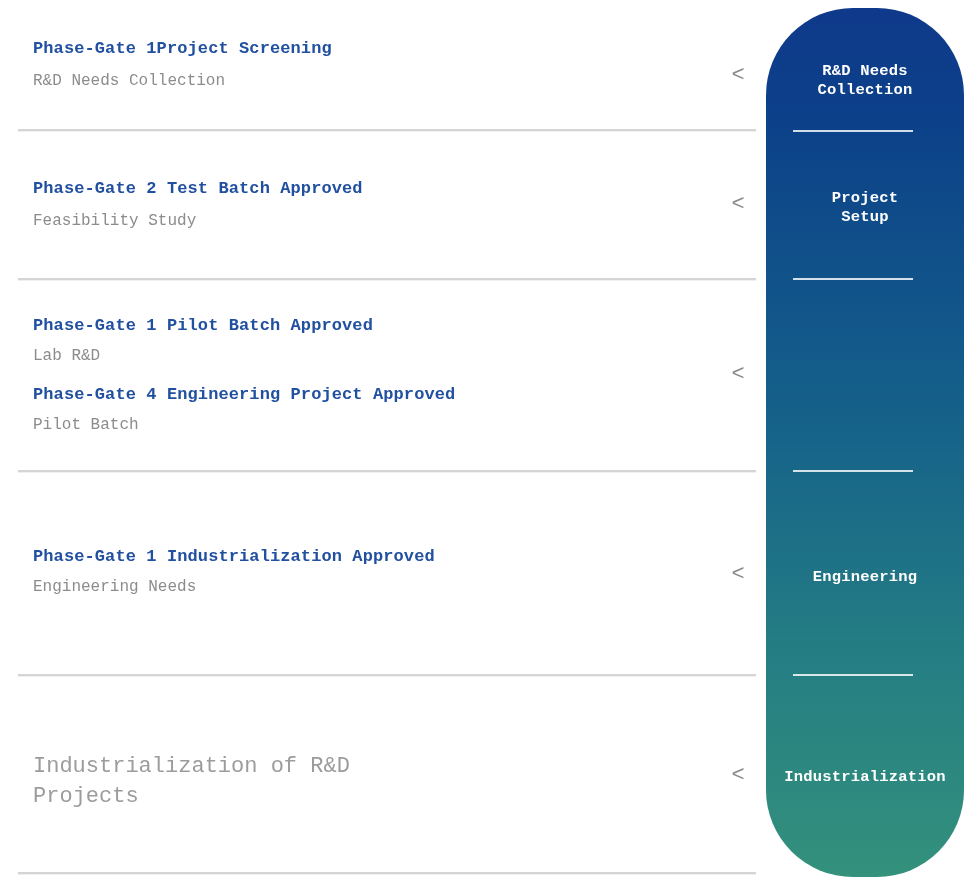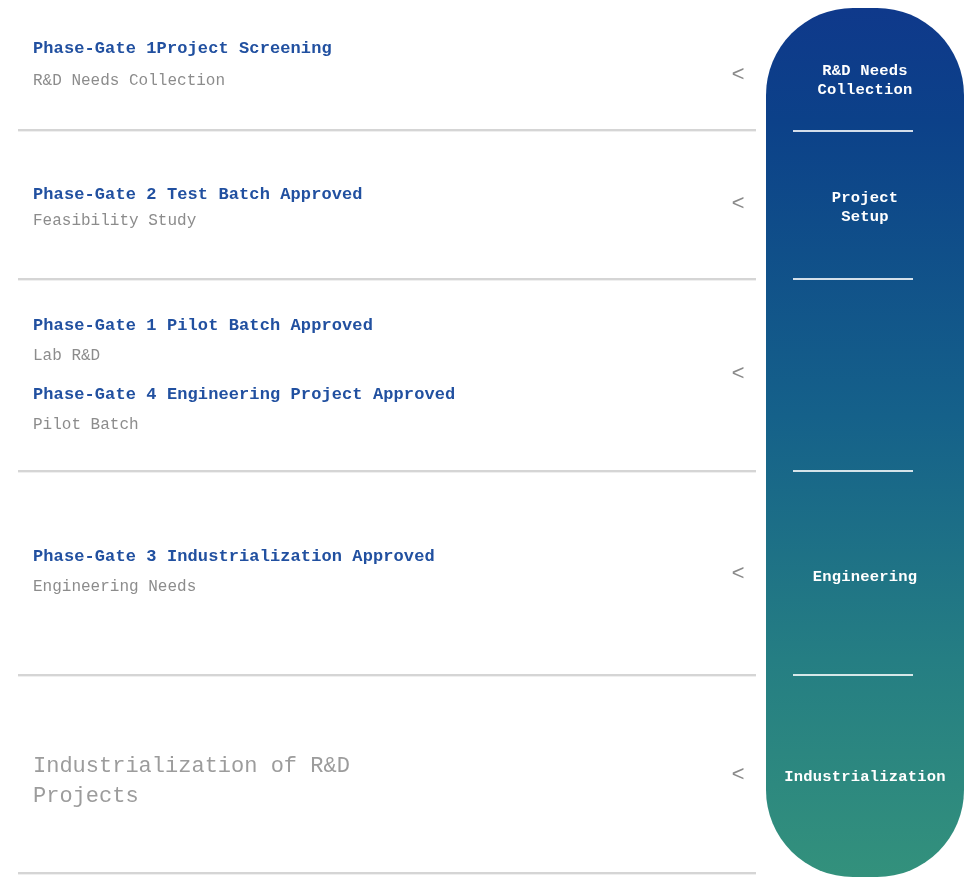--- a/index.html
+++ b/index.html
@@ -98,33 +98,33 @@
 </head>
 <body>
 
 <div class="canvas">
 
   <div class="phase-title" style="top:39px">Phase-Gate 1Project Screening</div>
   <div class="phase-subtitle" style="top:71px">R&amp;D Needs Collection</div>
   <div class="chevron" style="top:64px">&lt;</div>
   <div class="divider" style="top:129px"></div>
 
-  <div class="phase-title" style="top:185px">Phase-Gate 2 Test Batch Approved</div>
+  <div class="phase-title" style="top:179px">Phase-Gate 2 Test Batch Approved</div>
   <div class="phase-subtitle" style="top:211px">Feasibility Study</div>
   <div class="chevron" style="top:193px">&lt;</div>
   <div class="divider" style="top:278px"></div>
 
   <div class="phase-title" style="top:316px">Phase-Gate 1 Pilot Batch Approved</div>
   <div class="phase-subtitle" style="top:346px">Lab R&amp;D</div>
   <div class="phase-title" style="top:385px">Phase-Gate 4 Engineering Project Approved</div>
   <div class="phase-subtitle" style="top:415px">Pilot Batch</div>
   <div class="chevron" style="top:363px">&lt;</div>
   <div class="divider" style="top:470px"></div>
 
-  <div class="phase-title" style="top:547px">Phase-Gate 3 Industrialization Approved</div>
+  <div class="phase-title" style="top:547px">Phase-Gate 1 Industrialization Approved</div>
   <div class="phase-subtitle" style="top:577px">Engineering Needs</div>
   <div class="chevron" style="top:563px">&lt;</div>
   <div class="divider" style="top:674px"></div>
 
   <div class="muted-text" style="top:752px">Industrialization of R&amp;D
 Projects</div>
   <div class="chevron" style="top:764px">&lt;</div>
   <div class="divider" style="top:872px"></div>
 
   <div class="pill">

